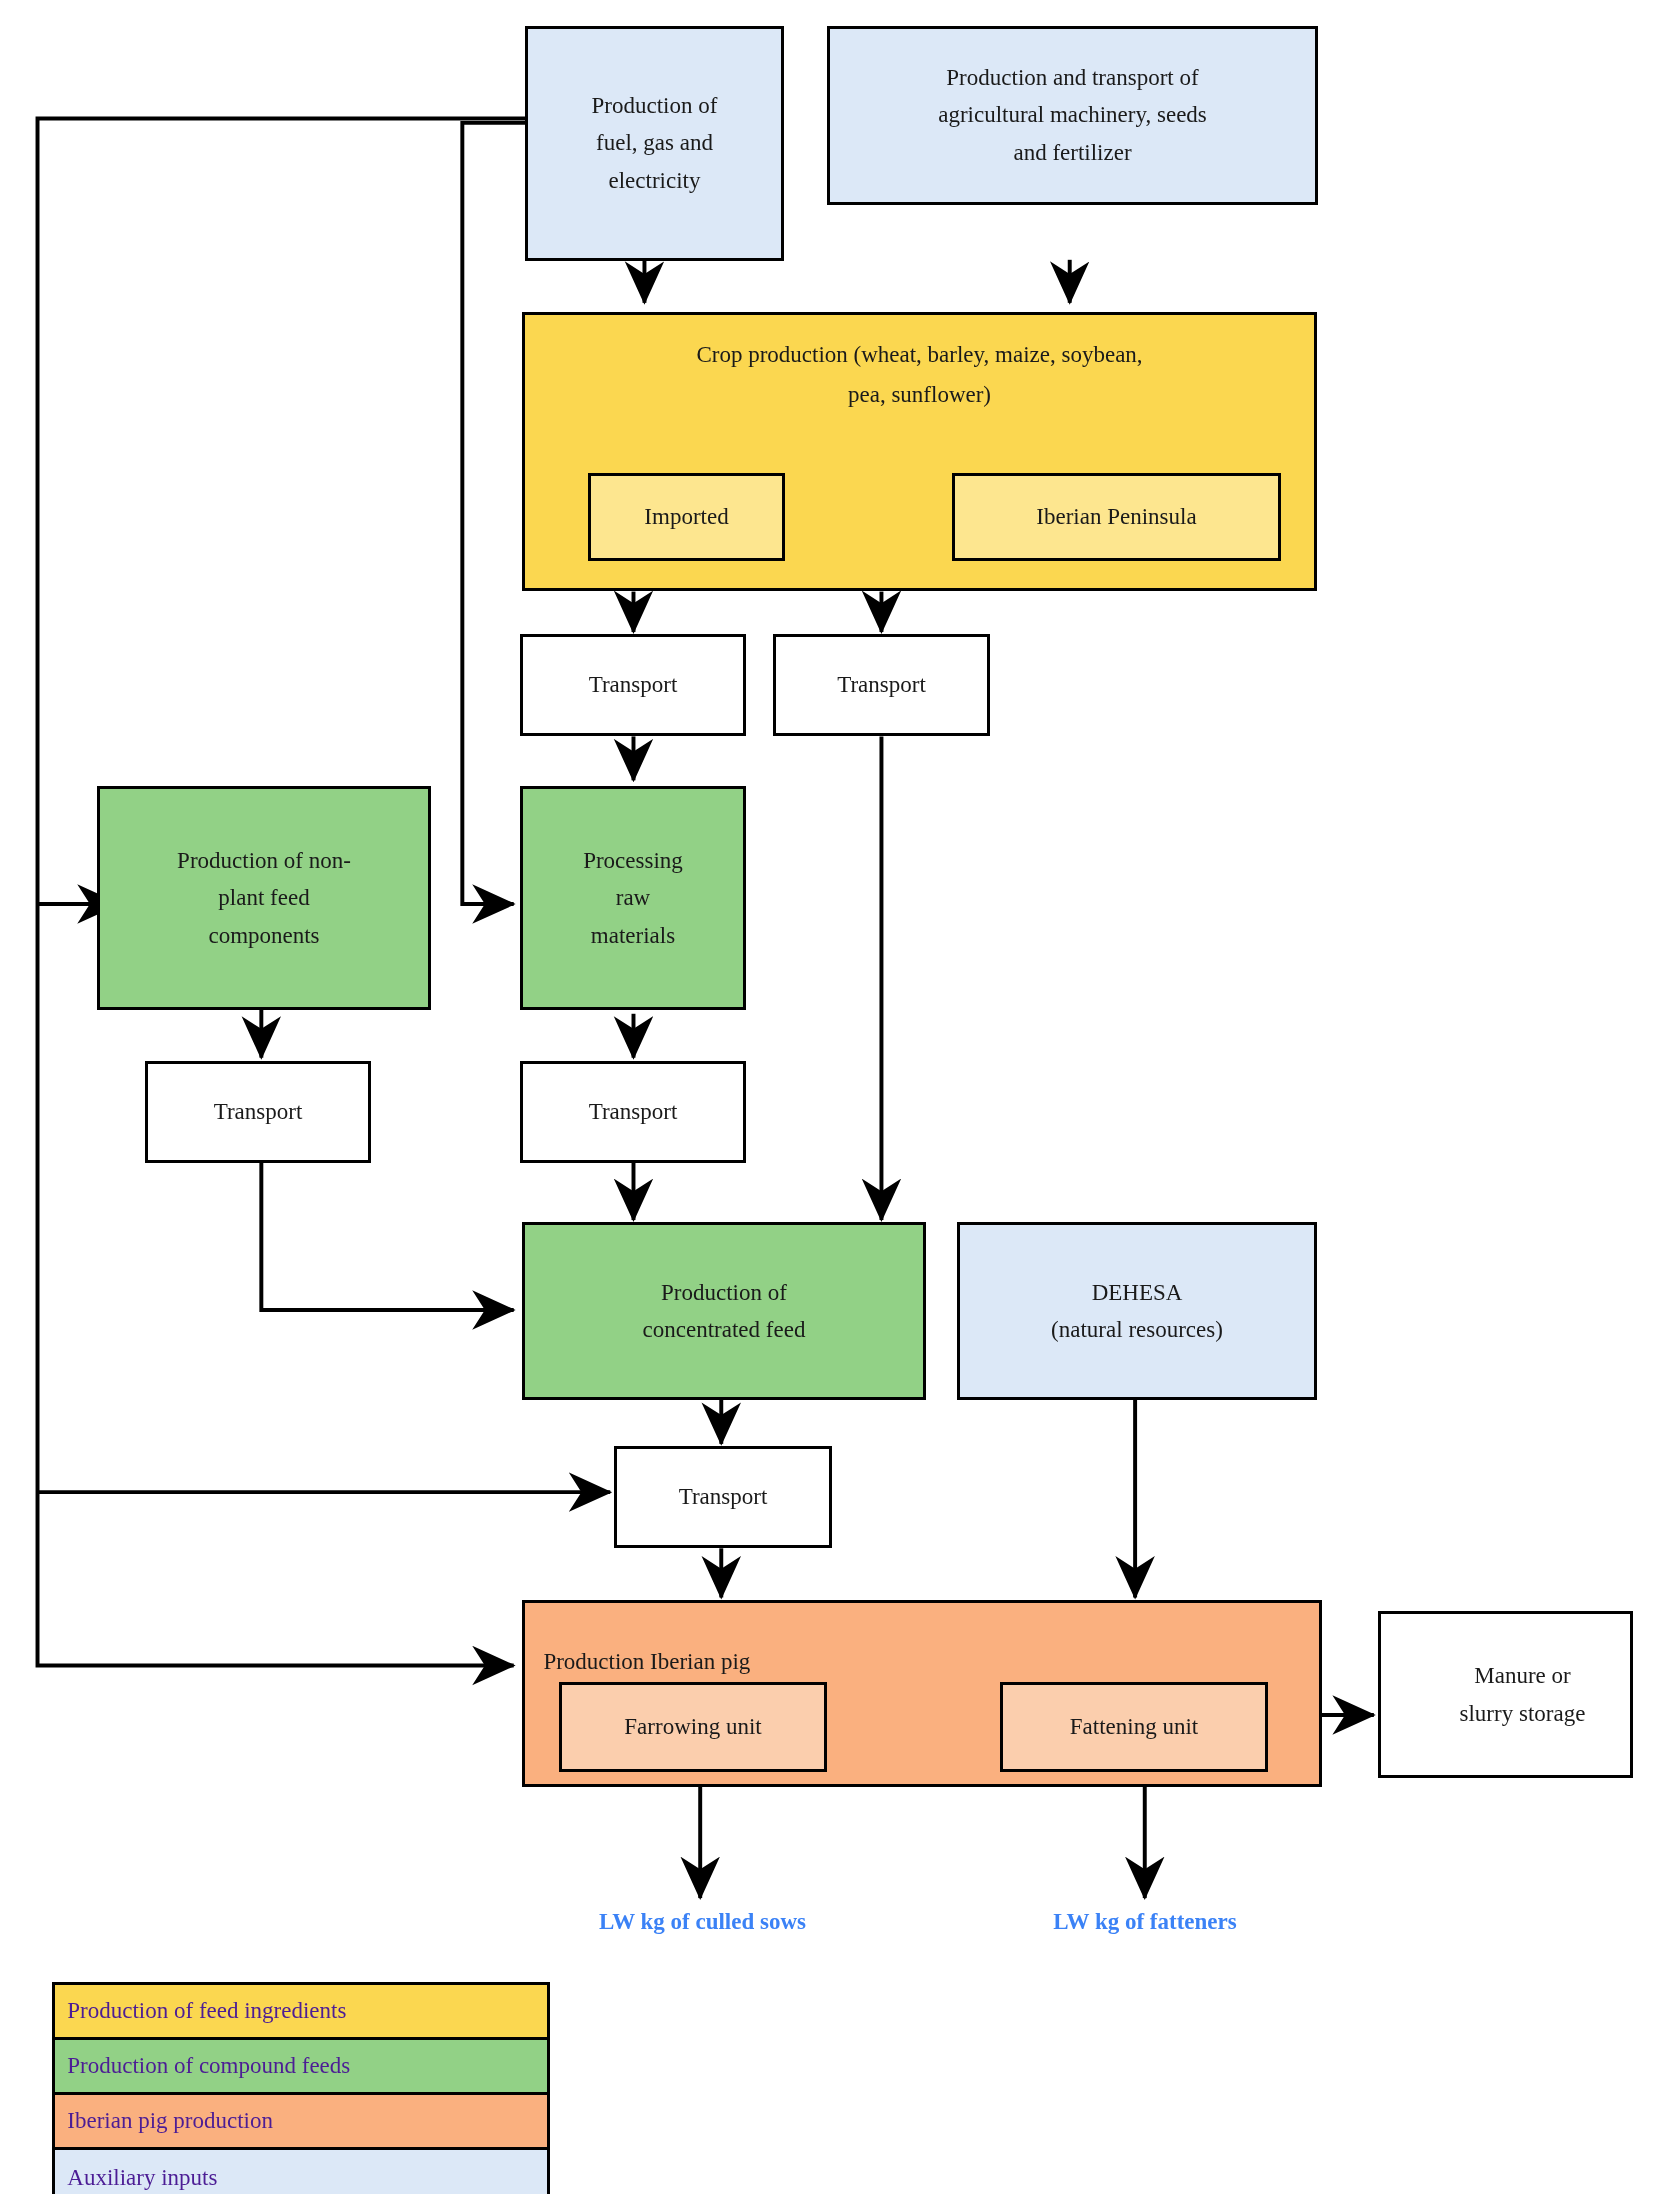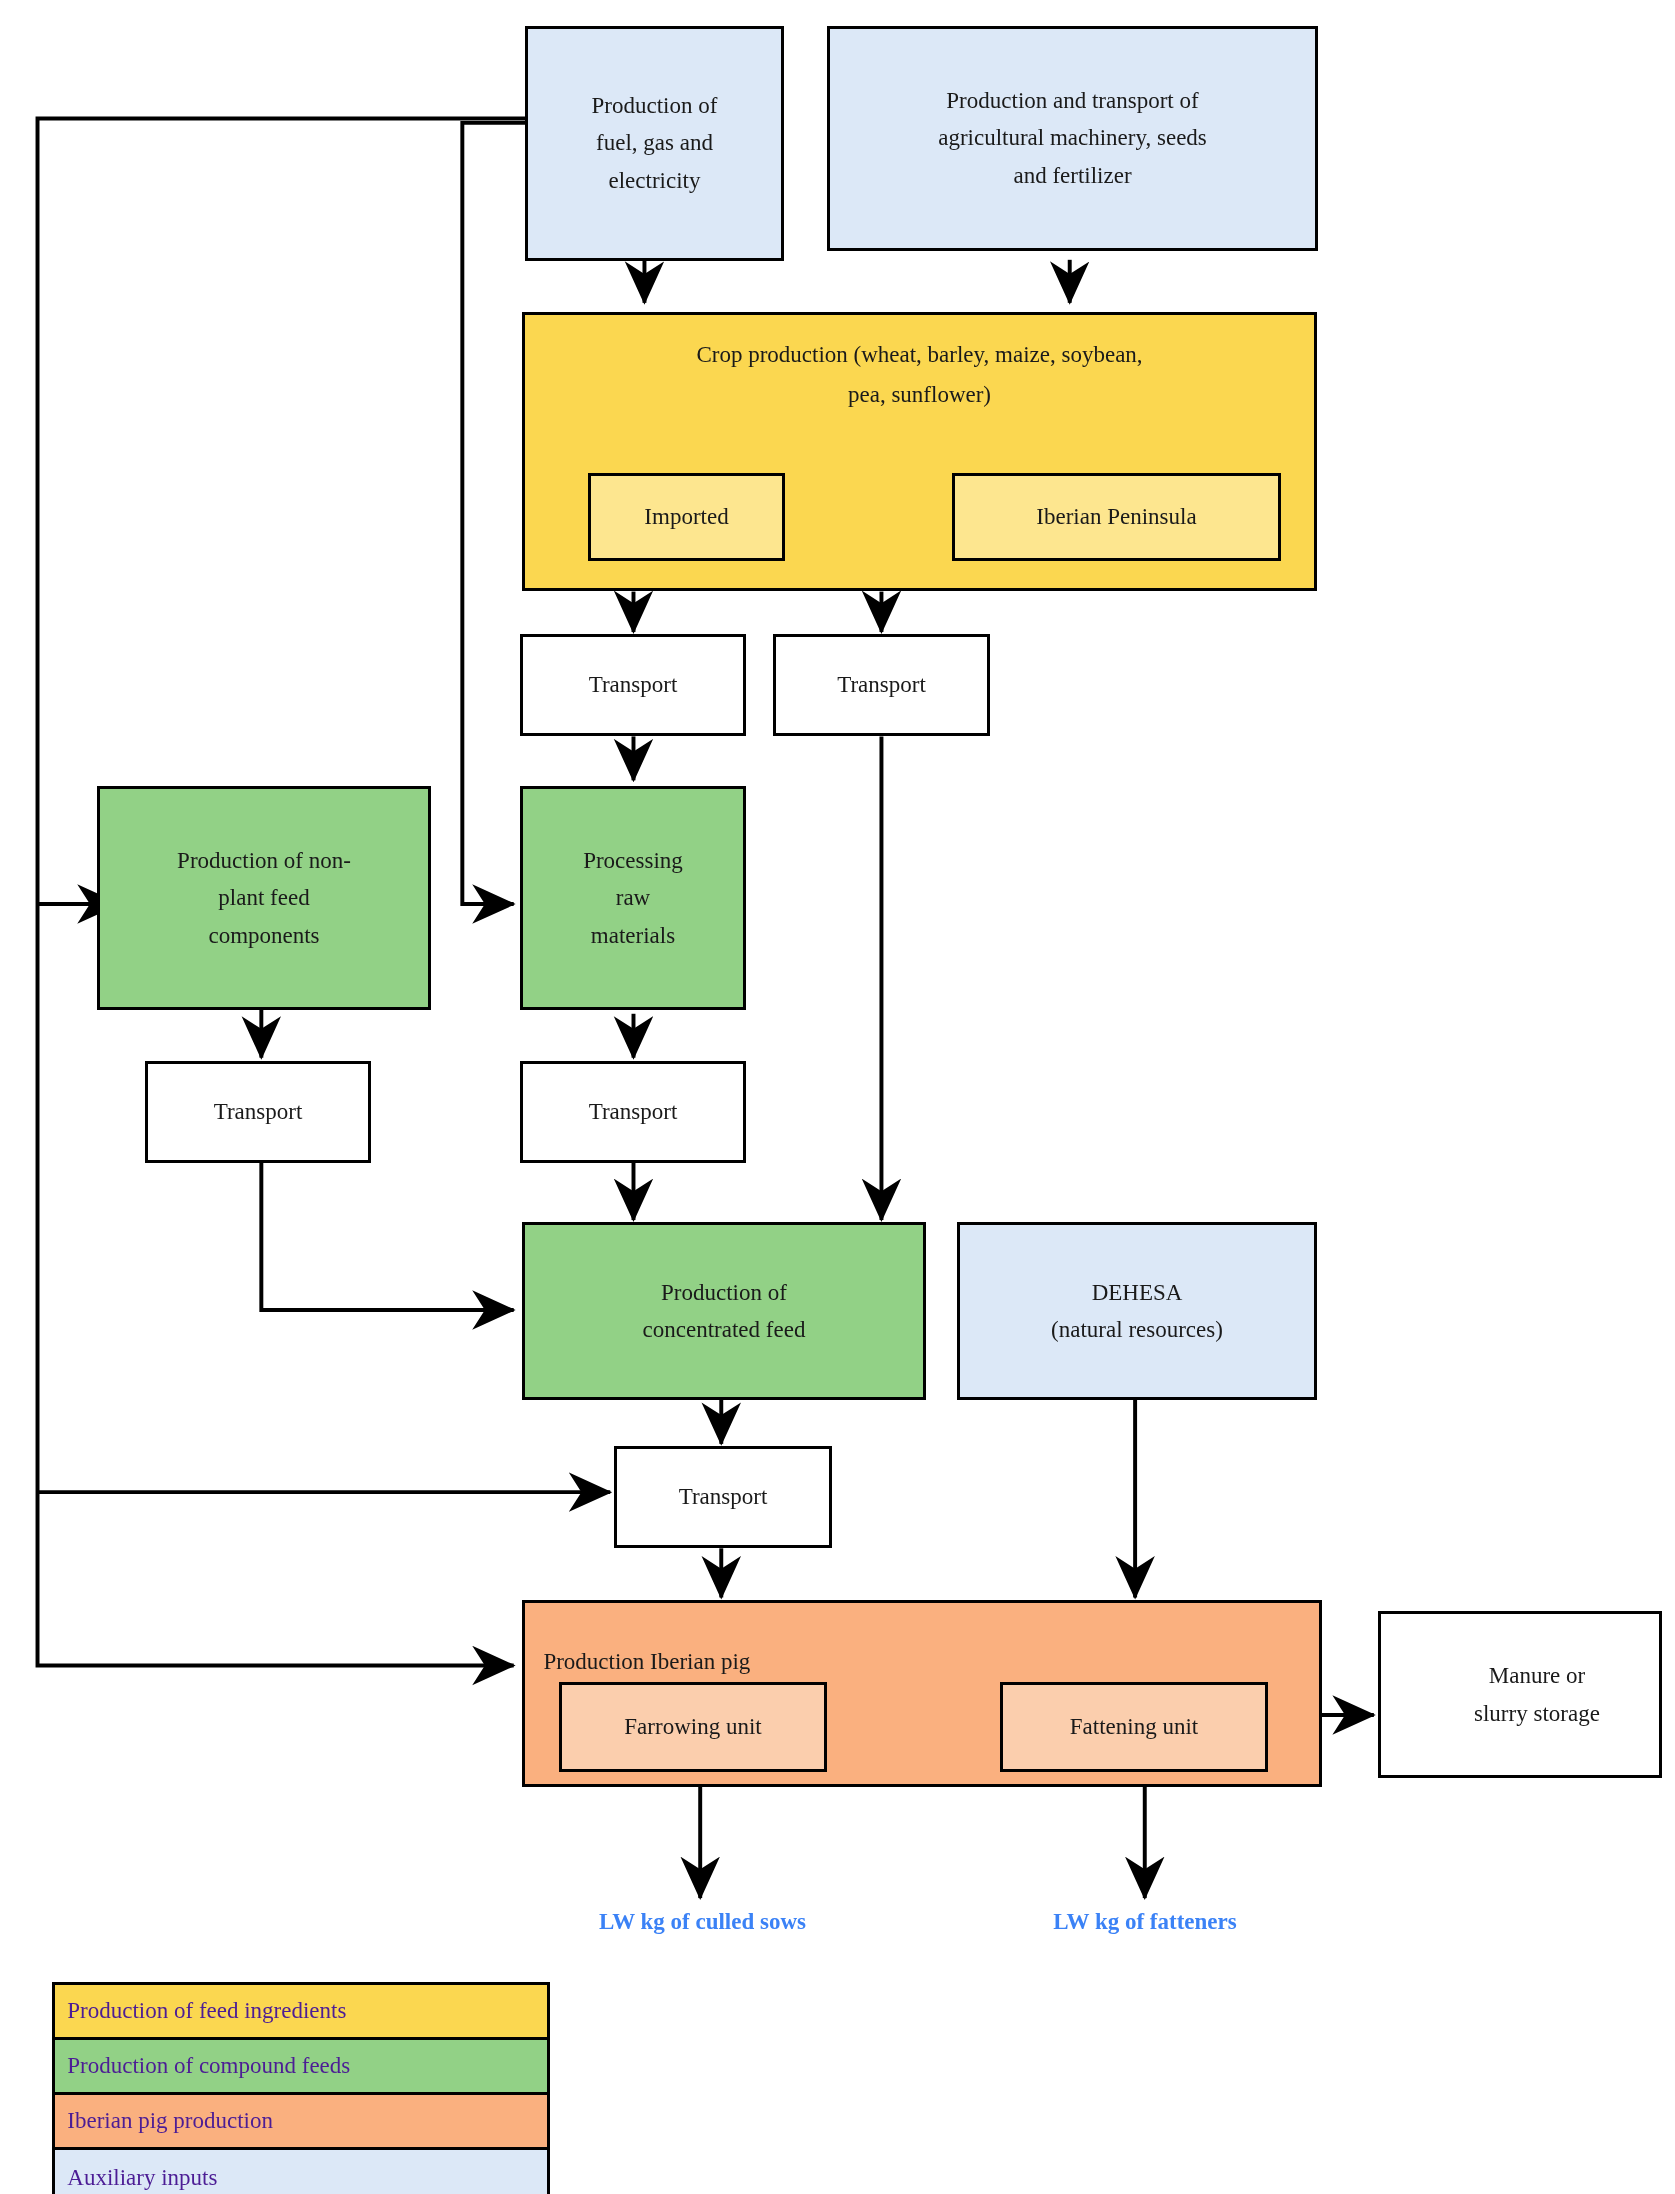--- a/index.html
+++ b/index.html
@@ -141,21 +141,21 @@
       <path d="M1196,280 L1053,280 L1053,2060 L1170,2060" marker-end="url(#ah)"></path>
     </g>
   </svg>
 
   <div class="node blue" id="fuel-box" style="left:525px;top:25.5px;width:259px;height:235px;">
     <span class="ln">Production of</span>
     <span class="ln">fuel, gas and</span>
     <span class="ln">electricity</span>
   </div>
 
-  <div class="node blue" id="machinery-box" style="left:827px;top:25.5px;width:491px;height:225px;">
+  <div class="node blue" id="machinery-box" style="left:827px;top:25.5px;width:491px;height:179px;">
     <span class="ln">Production and transport of</span>
     <span class="ln">agricultural machinery, seeds</span>
     <span class="ln">and fertilizer</span>
   </div>
 
   <div class="node yellow" id="crop-production" style="left:522px;top:312px;width:795px;height:279px;">
     <div class="crop-title">
       <span class="ln">Crop production (wheat, barley, maize, soybean,</span>
       <span class="ln">pea, sunflower)</span>
     </div>
@@ -212,21 +212,21 @@
   <div class="node orange" id="pig-production" style="left:522px;top:1600px;width:800px;height:187px;">
     <div class="pig-title">Production Iberian pig</div>
     <div class="sub-node lightorange" style="left:34px;top:79px;width:268px;height:90px;">
       <span>Farrowing unit</span>
     </div>
     <div class="sub-node lightorange" style="left:475px;top:79px;width:268px;height:90px;">
       <span>Fattening unit</span>
     </div>
   </div>
 
-  <div class="node white" style="left:1378px;top:1611px;width:284px;height:167px;padding-left:40px;">
+  <div class="node white" style="left:1378px;top:1611px;width:255px;height:167px;padding-left:40px;">
     <span class="ln">Manure or</span>
     <span class="ln">slurry storage</span>
   </div>
 
   <div class="outlabel" style="left:518px;top:1909px;width:369px;">LW kg of culled sows</div>
   <div class="outlabel" style="left:987px;top:1909px;width:316px;">LW kg of fatteners</div>
 
   <div id="legend">
     <div class="legend-row" style="background:#fbd750;">
       <span>Production of feed ingredients</span>

